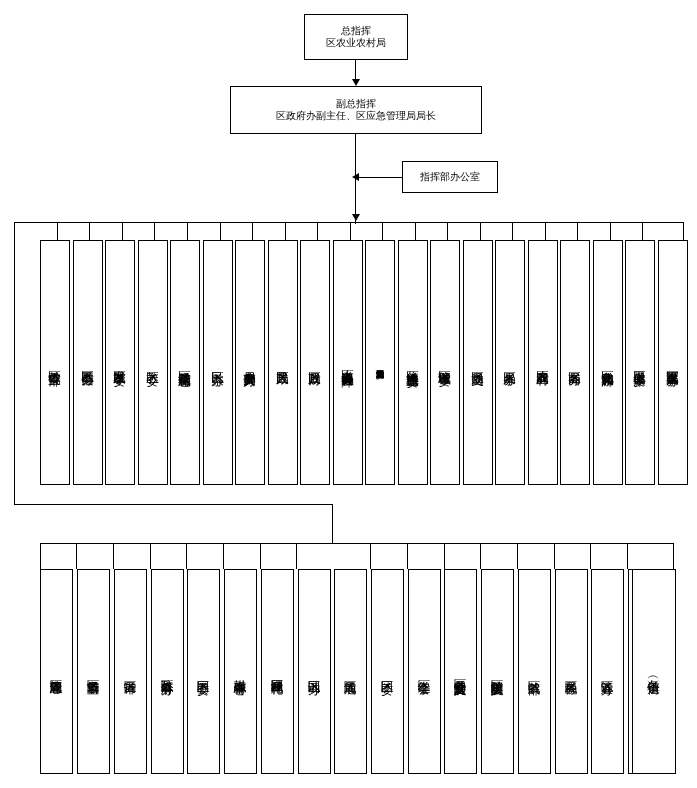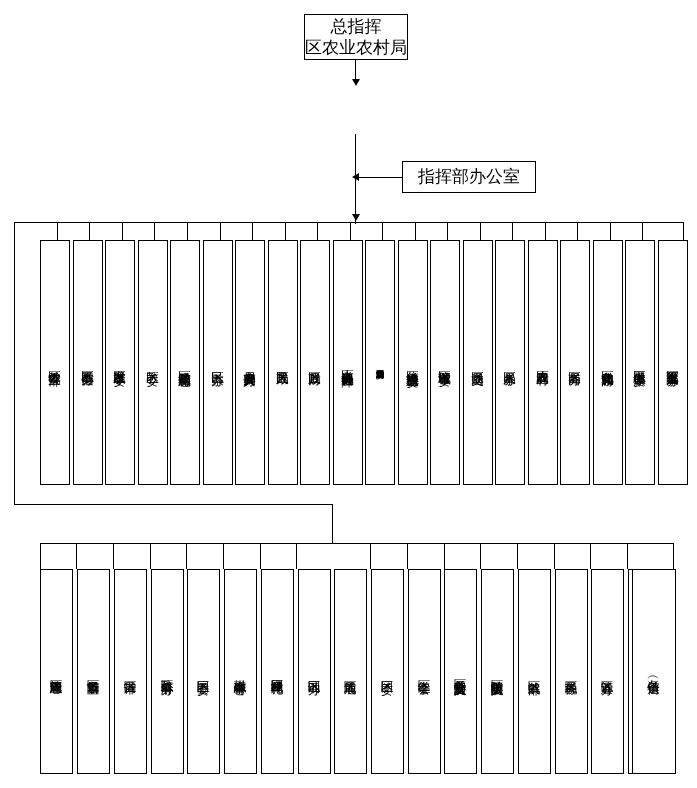--- a/index.html
+++ b/index.html
@@ -26,21 +26,21 @@
     box-sizing: border-box;
     border: 1px solid #000000;
     background: #ffffff;
     display: flex;
     align-items: center;
     justify-content: center;
     text-align: center;
     line-height: 1.25;
   }
   .top-node {
-    font-size: 17px;
+    font-size: 10px;
     padding: 3px 6px;
     flex-direction: column;
   }
   .top-node span { display: block; white-space: nowrap; }
   .vnode {
     writing-mode: vertical-rl;
     text-orientation: upright;
     font-size: 12.5px;
     letter-spacing: 0.5px;
     padding: 6px 0;
@@ -77,25 +77,29 @@
 <div class="canvas">
 
   <div class="node top-node" style="left:304px; top:14px; width:104px; height:46px;">
     <span>总指挥</span>
     <span>区农业农村局</span>
   </div>
 
   <div class="line vline" style="left:355px; top:60px; height:23px;"></div>
   <div class="arrow-down" style="left:352px; top:79px;"></div>
 
+  <div class="node top-node" style="left:230px; top:86px; width:252px; height:48px;">
+    <span>副总指挥</span>
+    <span>区政府办副主任、区应急管理局局长</span>
+  </div>
 
   <div class="line vline" style="left:355px; top:134px; height:90px;"></div>
   <div class="arrow-down" style="left:352px; top:214px;"></div>
 
-  <div class="node top-node" style="left:402px; top:161px; width:134px; height:32px;">
+  <div class="node top-node" style="left:402px; top:161px; width:96px; height:32px;">
     <span>指挥部办公室</span>
   </div>
 
   <div class="line hline" style="left:358px; top:177px; width:45px;"></div>
   <div class="arrow-left" style="left:352px; top:173px;"></div>
 
   <div class="line hline" style="left:14px; top:222px; width:669px;"></div>
 
   <div class="line vline" style="left:14px; top:222px; height:282px;"></div>
 

